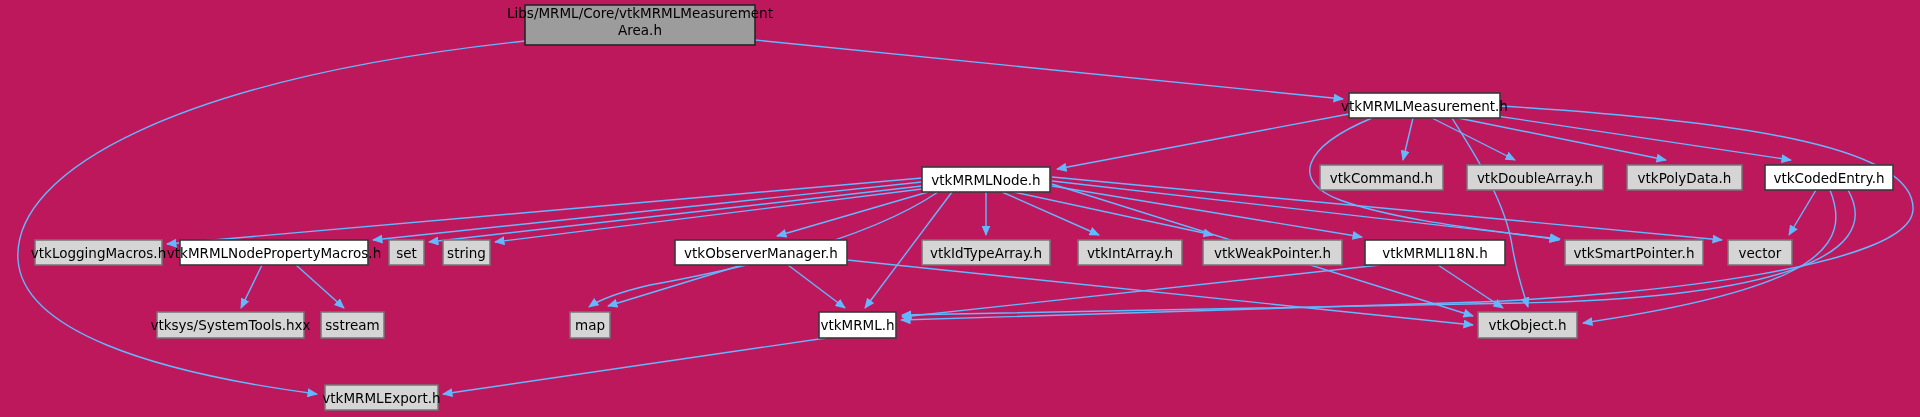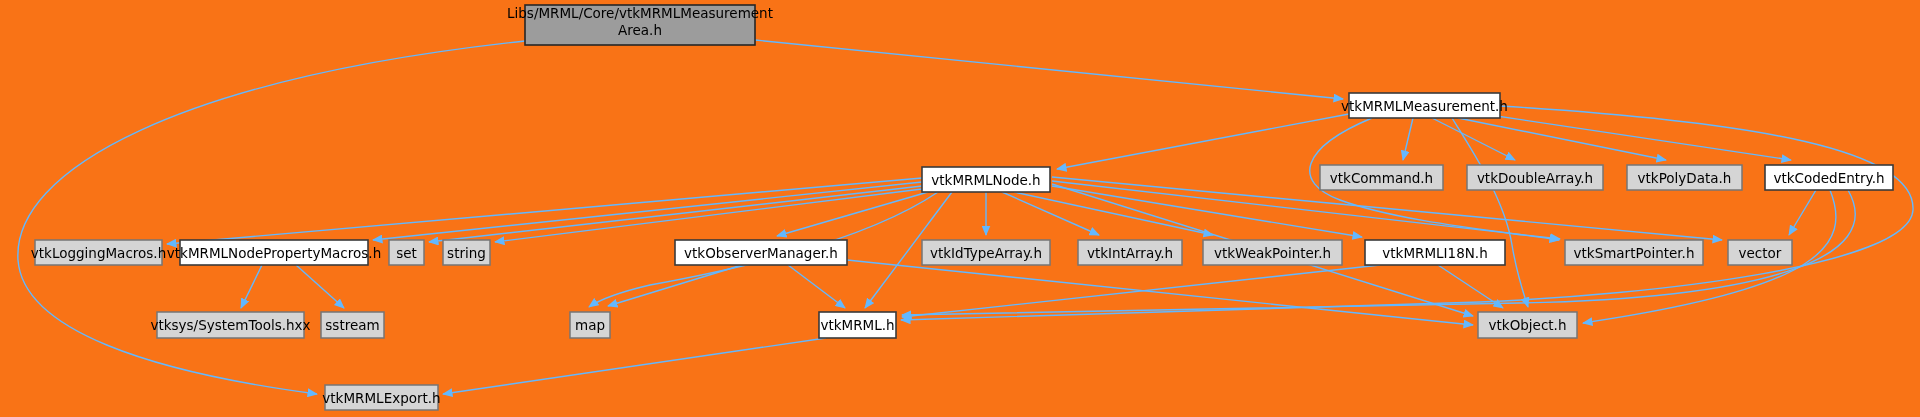--- a/index.html
+++ b/index.html
@@ -1,16 +1,16 @@
 <!DOCTYPE html>
 <html><head>
 <meta charset="utf-8">
 <style>
   html,body{margin:0;padding:0;background:#000;}
-  #stage{position:relative;width:1920px;height:417px;background:#f97316;overflow:hidden;}
+  #stage{position:relative;width:1920px;height:417px;background:#be185d;overflow:hidden;}
   svg{display:block;}
   text{font-family:"DejaVu Sans","Liberation Sans",sans-serif;font-size:13.5px;fill:#000;}
   .edge{fill:none;stroke:#63b8ff;stroke-width:1.4px;}
   .n-plain rect{fill:#d5d5d5;stroke:#757575;stroke-width:1.5px;}
   .n-doc rect{fill:#ffffff;stroke:#3a3a3a;stroke-width:1.6px;}
   .n-current rect{fill:#9c9c9c;stroke:#262626;stroke-width:1.6px;}
 </style>
 </head>
 <body>
 

